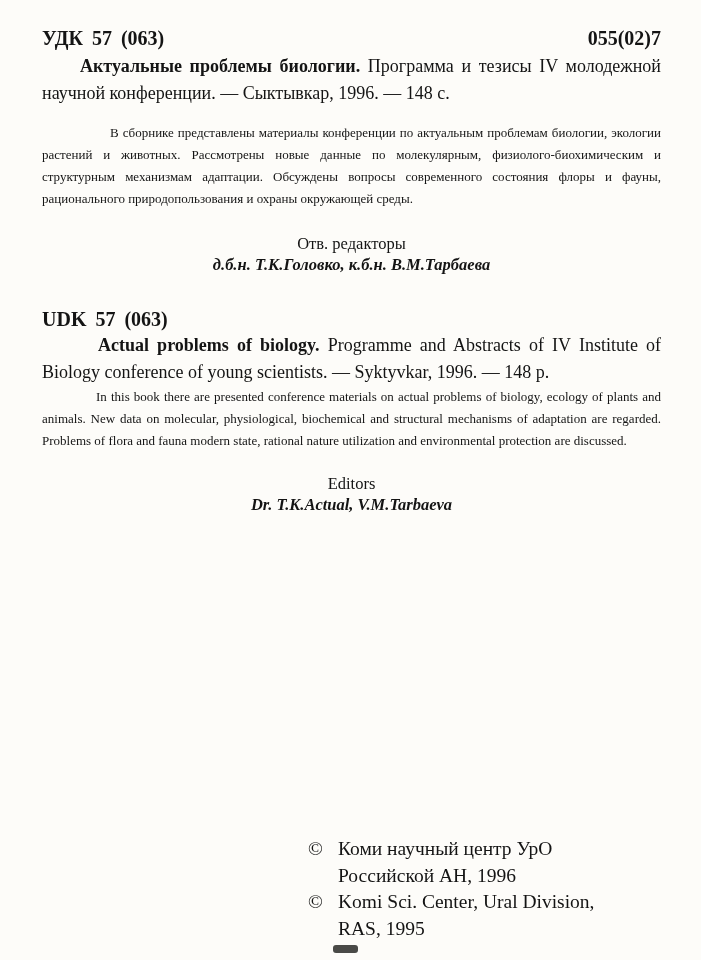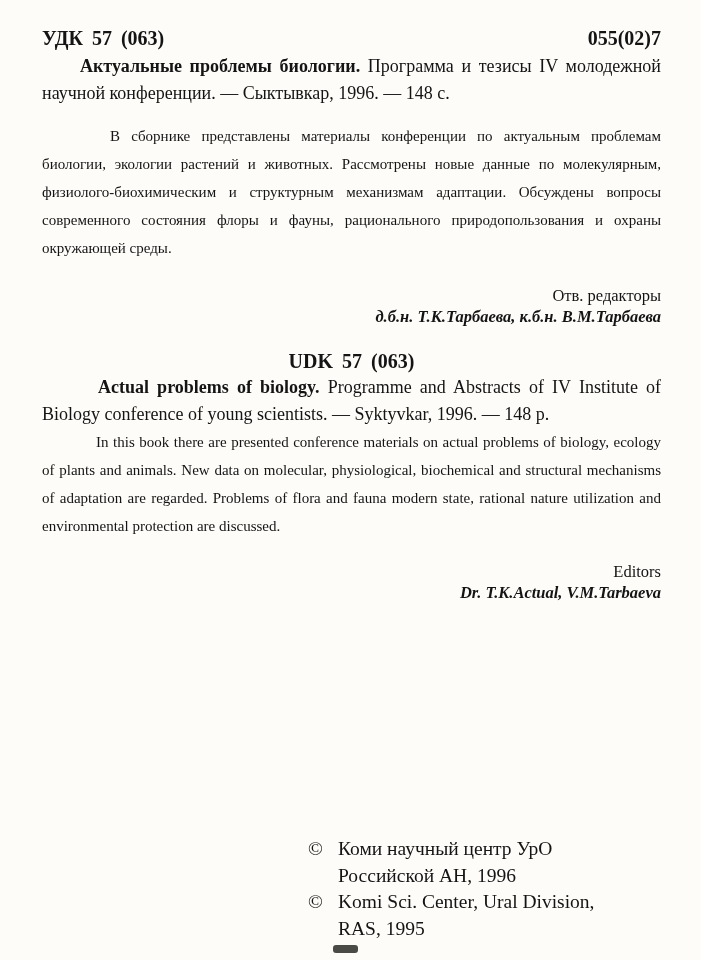--- a/index.html
+++ b/index.html
@@ -25,44 +25,43 @@
     word-spacing: 4px;
     line-height: 24px;
   }
   .title-para {
     font-size: 18px;
     line-height: 27px;
     text-align: justify;
   }
   .ru-title { text-indent: 38px; margin-top: 3px; }
   .abstract {
-    font-size: 15px;
-    line-height: 28px;
+    font-size: 13px;
+    line-height: 22px;
     text-align: justify;
   }
   .ru-abstract { text-indent: 68px; margin-top: 15px; }
-  .centered { text-align: right; }
+  .centered { text-align: center; }
   .editors-label {
     font-size: 16.5px;
     line-height: 21px;
     margin-top: 23px;
   }
   .editors-names {
     font-size: 16.5px;
     line-height: 22px;
     font-weight: bold;
     font-style: italic;
   }
   .en-header {
-    margin-top: 20px;
+    margin-top: 30px;
     font-weight: bold;
     font-size: 20px;
     word-spacing: 4px;
     line-height: 26px;
-    text-align: center;
   }
   .en-title { text-indent: 56px; }
   .en-abstract { text-indent: 54px; margin-top: 0; }
   .en-editors-label { margin-top: 21px; }
   .copyright {
     position: absolute;
     left: 308px;
     top: 836px;
     width: 370px;
     font-size: 19.5px;
@@ -90,21 +89,21 @@
   <div class="header-row">
     <span>УДК 57 (063)</span>
     <span>055(02)7</span>
   </div>
 
   <p class="title-para ru-title"><b>Актуальные проблемы биологии.</b><span> Программа и тезисы IV молодежной научной конференции. — Сыктывкар, 1996. — 148 с.</span></p>
 
   <p class="abstract ru-abstract">В сборнике представлены материалы конференции по актуальным проблемам биологии, экологии растений и животных. Рассмотрены новые данные по молекулярным, физиолого-биохимическим и структурным механизмам адаптации. Обсуждены вопросы современного состояния флоры и фауны, рационального природопользования и охраны окружающей среды.</p>
 
   <p class="centered editors-label">Отв. редакторы</p>
-  <p class="centered editors-names">д.б.н. Т.К.Тарбаева, к.б.н. В.М.Тарбаева</p>
+  <p class="centered editors-names">д.б.н. Т.К.Головко, к.б.н. В.М.Тарбаева</p>
 
   <div class="en-header">UDK 57 (063)</div>
 
   <p class="title-para en-title"><b>Actual problems of biology.</b><span> Programme and Abstracts of IV Institute of Biology conference of young scientists. — Syktyvkar, 1996. — 148 p.</span></p>
 
   <p class="abstract en-abstract">In this book there are presented conference materials on actual problems of biology, ecology of plants and animals. New data on molecular, physiological, biochemical and structural mechanisms of adaptation are regarded. Problems of flora and fauna modern state, rational nature utilization and environmental protection are discussed.</p>
 
   <p class="centered editors-label en-editors-label">Editors</p>
   <p class="centered editors-names">Dr. T.K.Actual, V.M.Tarbaeva</p>
 

